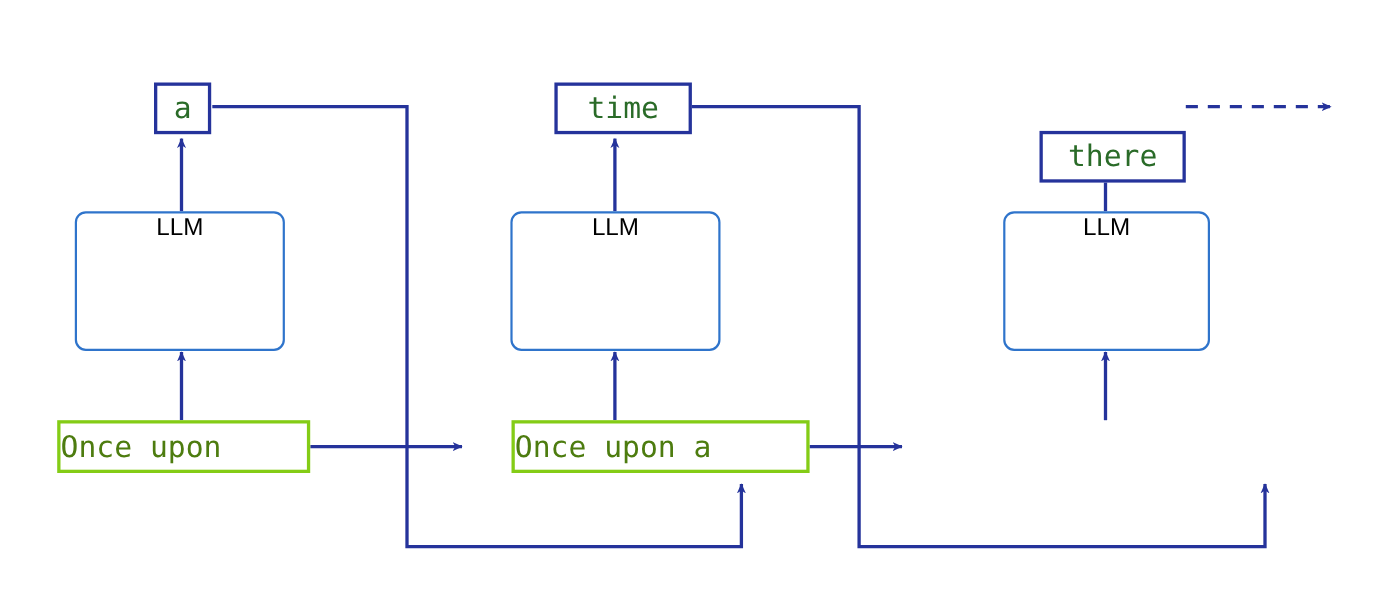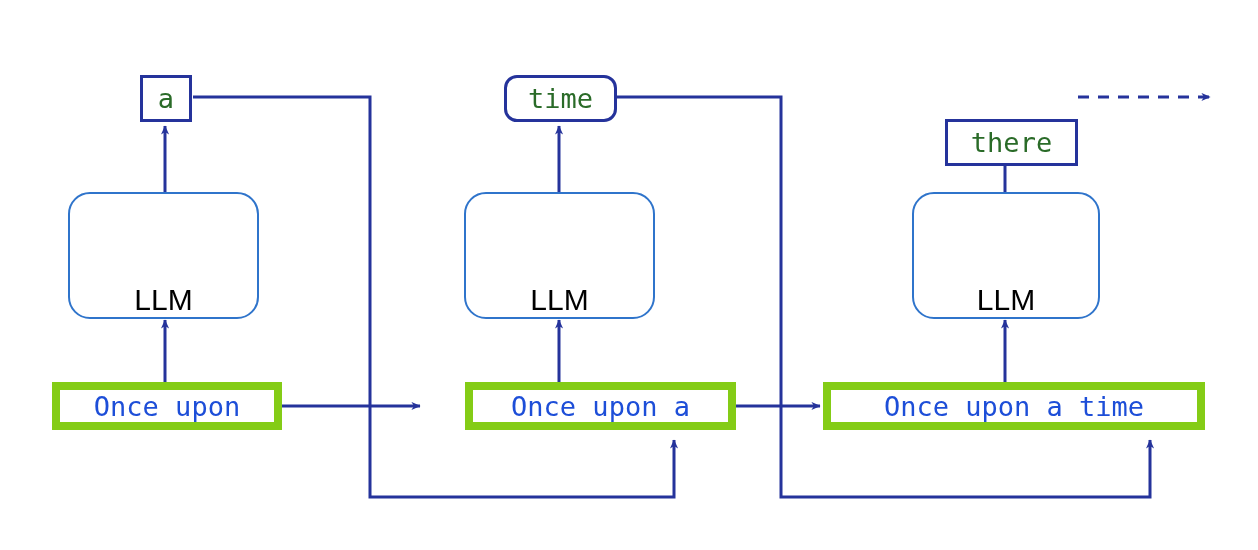--- a/index.html
+++ b/index.html
@@ -37,42 +37,42 @@
     line-height: 1;
     display: flex;
     align-items: center;
     justify-content: center;
     letter-spacing: 0px;
     white-space: pre;
   }
   .context-box {
     position: absolute;
     box-sizing: border-box;
-    border: 8px solid #84cc16;
+    border: 3px solid #84cc16;
     background: #ffffff;
-    color: #1d4ed8;
+    color: #4d7c0f;
     font-family: "DejaVu Sans Mono", "Liberation Mono", monospace;
     font-size: 27px;
     line-height: 1;
     display: flex;
     align-items: center;
-    justify-content: center;
+    justify-content: flex-start;
     white-space: pre;
   }
   .llm-box {
     position: absolute;
     box-sizing: border-box;
     border: 2.6px solid #2f74cb;
-    border-radius: 22px;
+    border-radius: 10px;
     background: #ffffff;
     color: #000000;
     font-family: "Liberation Sans", sans-serif;
-    font-size: 30px;
+    font-size: 22px;
     display: flex;
-    align-items: flex-end;
+    align-items: flex-start;
     justify-content: center;
   }
 </style>
 </head>
 <body>
 
 <div id="canvas">
 
   <svg id="edges" viewBox="0 0 1258 550" width="1258" height="550" xmlns="http://www.w3.org/2000/svg">
     <defs>
@@ -112,37 +112,34 @@
   </div>
 
   <div class="llm-box" style="left:68px; top:192px; width:191px; height:127px;">
     <span>LLM</span>
   </div>
 
   <div class="context-box" style="left:52px; top:382px; width:230px; height:48px;">
     <span>Once upon</span>
   </div>
 
-  <div class="token-box" style="left:504px; top:75px; width:113px; height:47px;border-radius:13px;">
+  <div class="token-box" style="left:504px; top:75px; width:125px; height:47px;">
     <span>time</span>
   </div>
 
   <div class="llm-box" style="left:464px; top:192px; width:191px; height:127px;">
     <span>LLM</span>
   </div>
 
   <div class="context-box" style="left:424px; top:382px; width:271px; height:48px;margin-left:41px;">
     <span>Once upon a</span>
   </div>
 
   <div class="token-box" style="left:945px; top:75px; width:133px; height:47px;margin-top:44px;">
     <span>there</span>
   </div>
 
   <div class="llm-box" style="left:912px; top:192px; width:188px; height:127px;">
     <span>LLM</span>
   </div>
 
-  <div class="context-box" style="left:823px; top:382px; width:382px; height:48px;">
-    <span>Once upon a time</span>
-  </div>
 
 </div>
 
 </body></html>

